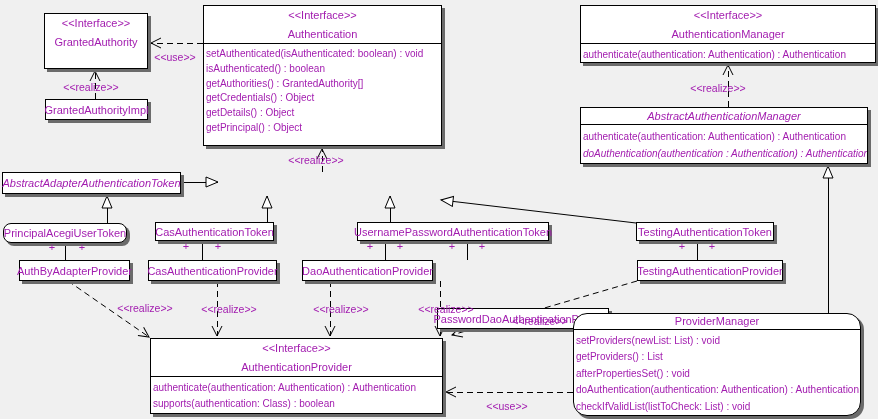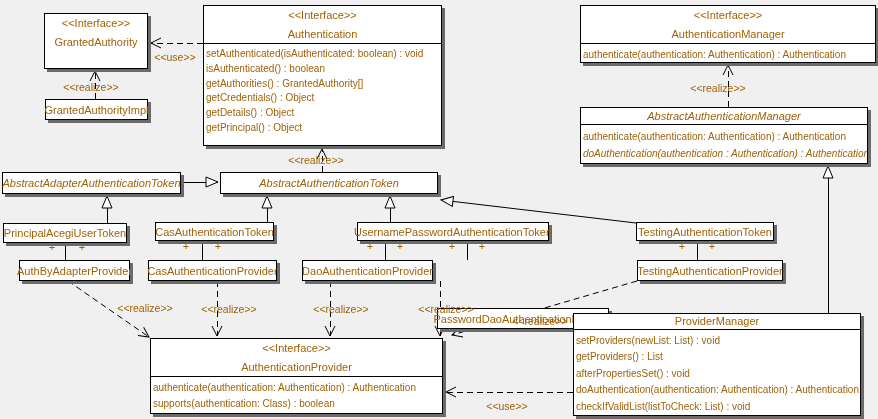--- a/index.html
+++ b/index.html
@@ -1,20 +1,20 @@
 <!DOCTYPE html>
 <html><head>
 <meta charset="utf-8">
 <style>
   html,body { margin:0; padding:0; }
   .stage {
     position:relative; width:878px; height:419px;
     background:#f0f0f0; overflow:hidden;
     font-family:"Liberation Sans", sans-serif;
-    color:#a16207;
+    color:#a21caf;
   }
   svg.wires { position:absolute; left:0; top:0; width:878px; height:419px; }
   svg.wires line { stroke:#000; stroke-width:1; }
   svg.wires line.dash { stroke-dasharray:6 4; }
 
   .uml-box {
     position:absolute; box-sizing:border-box;
     background:#fff; border:1px solid #000;
     box-shadow:3px 3px 0 #6b6b6b;
     font-size:11px; line-height:normal;
@@ -136,25 +136,22 @@
     <div class="methods">
       <div class="m">authenticate(authentication: Authentication) : Authentication</div>
       <div class="m italic">doAuthentication(authentication : Authentication) : Authentication</div>
     </div>
   </div>
 
   <div class="uml-box simple abstract" style="left:2px;top:172px;width:179px;height:22px;">
     <span class="cname">AbstractAdapterAuthenticationToken</span>
   </div>
 
-  <div class="uml-box simple abstract" style="left:220px;top:172px;width:218px;height:22px;">
-    <span class="cname">AbstractAuthenticationToken</span>
-  </div>
-
-  <div class="uml-box simple" style="left:3px;top:223px;width:124px;height:20px;">
+
+  <div class="uml-box simple" style="left:3px;top:223px;width:124px;height:20px;border-radius:8px;">
     <span class="cname">PrincipalAcegiUserToken</span>
   </div>
 
   <div class="uml-box simple" style="left:155px;top:222px;width:119px;height:19px;">
     <span class="cname">CasAuthenticationToken</span>
   </div>
 
   <div class="uml-box simple" style="left:357px;top:222px;width:192px;height:19px;">
     <span class="cname">UsernamePasswordAuthenticationToken</span>
   </div>
@@ -187,21 +184,21 @@
     <div class="head">
       <div class="stereo">&lt;&lt;Interface&gt;&gt;</div>
       <div class="cname">AuthenticationProvider</div>
     </div>
     <div class="methods">
       <div class="m">authenticate(authentication: Authentication) : Authentication</div>
       <div class="m">supports(authentication: Class) : boolean</div>
     </div>
   </div>
 
-  <div class="uml-box pman one-row" style="left:573px;top:313px;width:288px;height:103px;">
+  <div class="uml-box pman one-row" style="left:573px;top:313px;width:288px;height:103px;border-radius:14px;">
     <div class="head">
       <div class="cname">ProviderManager</div>
     </div>
     <div class="methods">
       <div class="m">setProviders(newList: List) : void</div>
       <div class="m">getProviders() : List</div>
       <div class="m">afterPropertiesSet() : void</div>
       <div class="m">doAuthentication(authentication: Authentication) : Authentication</div>
       <div class="m">checkIfValidList(listToCheck: List) : void</div>
     </div>

